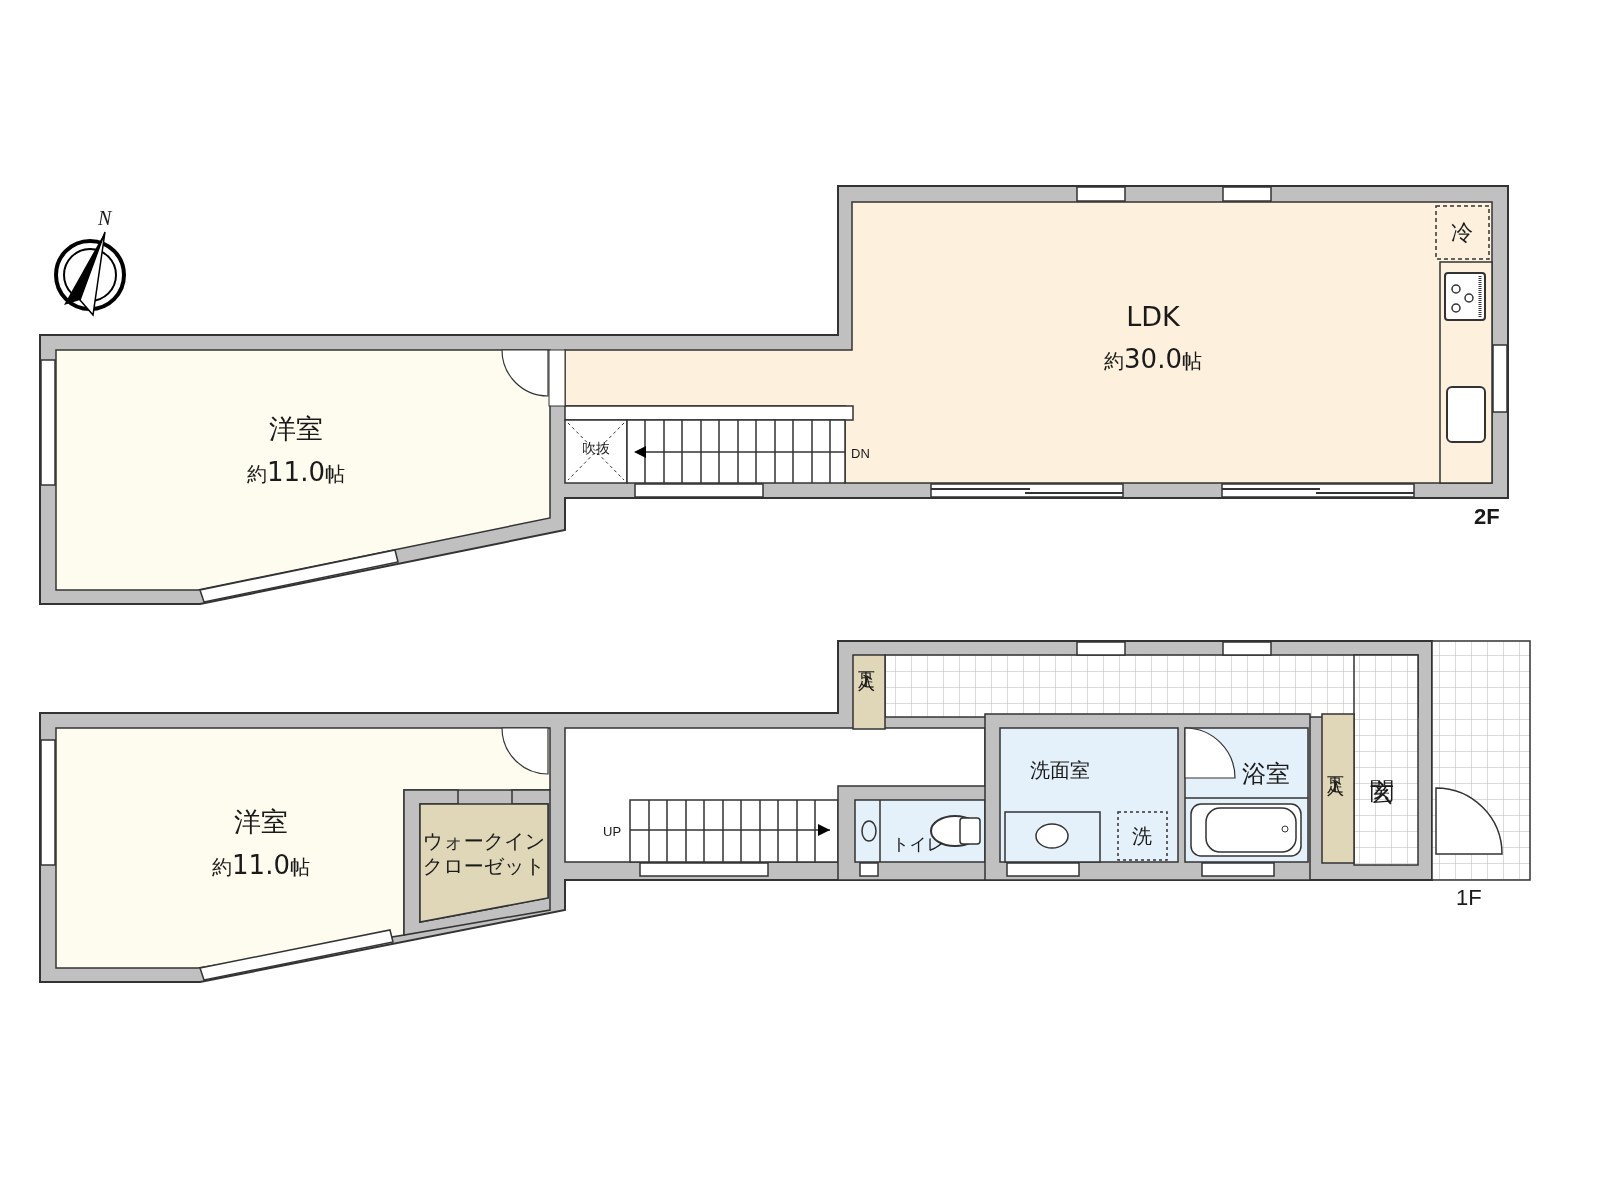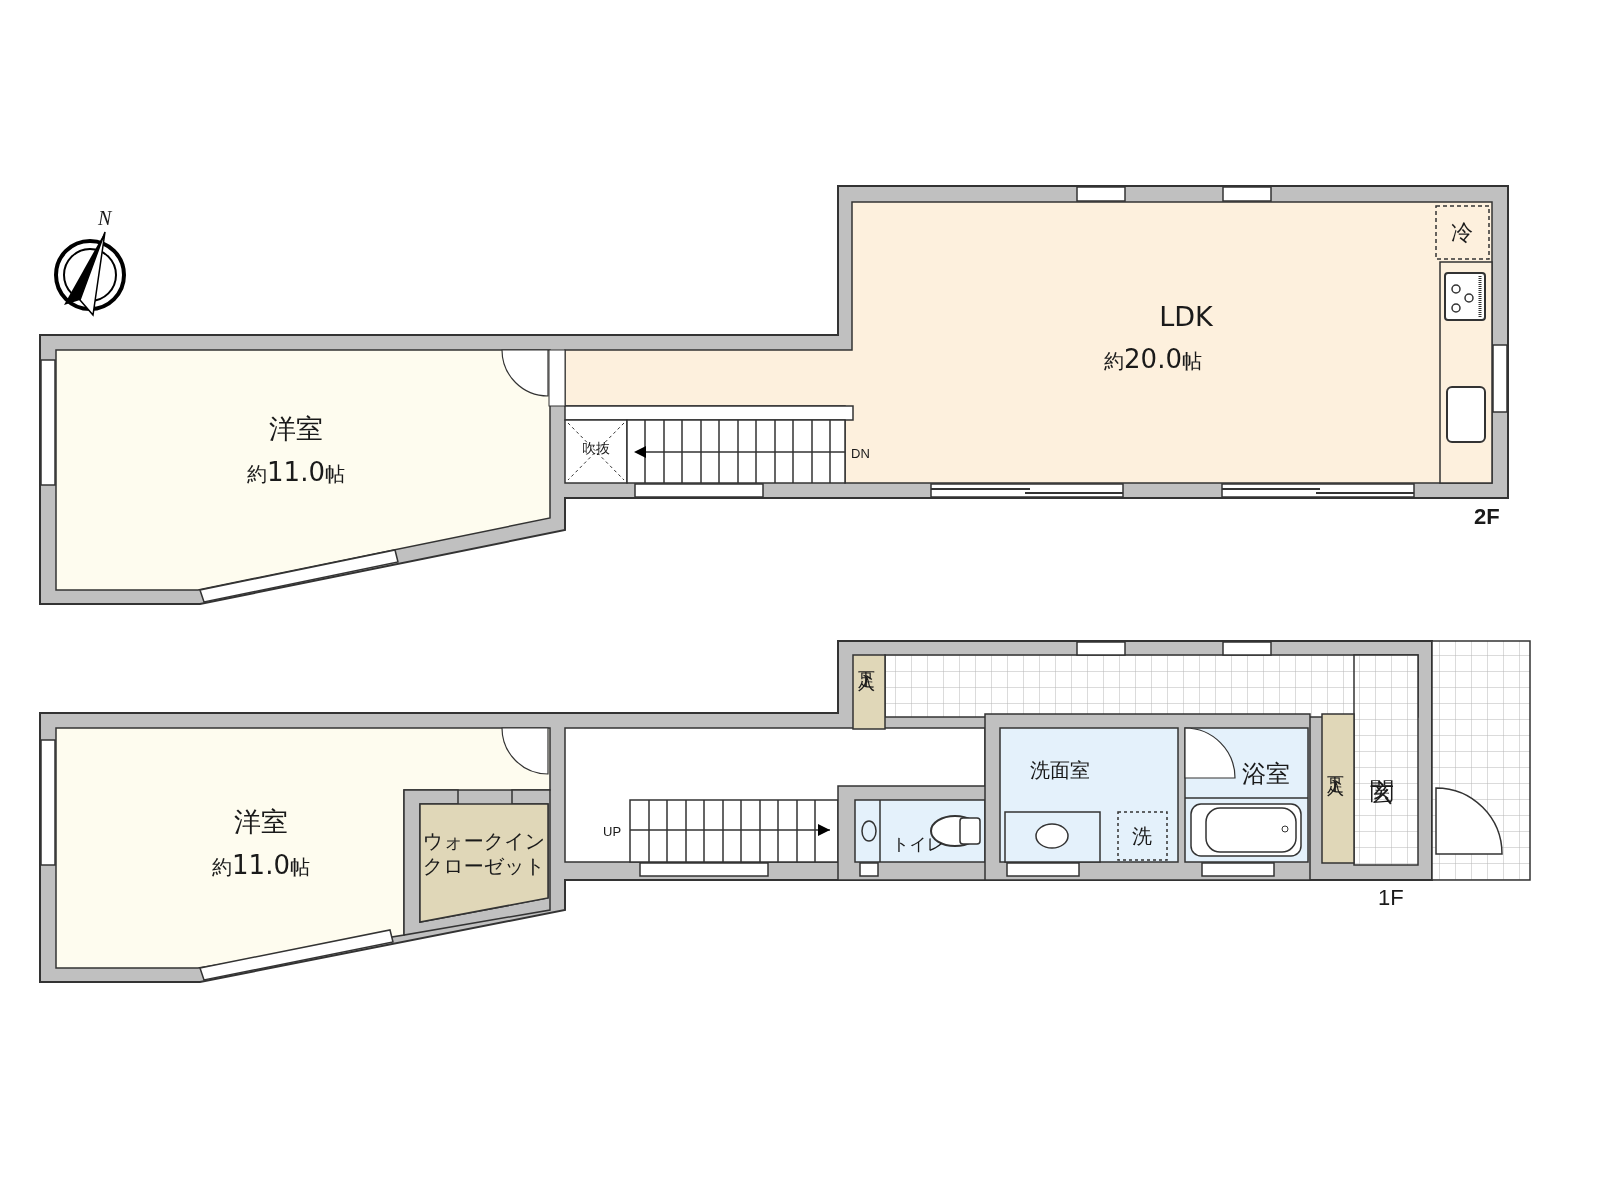--- a/index.html
+++ b/index.html
@@ -153,23 +153,23 @@
     <rect x="1007" y="863" width="72" height="13" fill="#fff" stroke="#333" stroke-width="1.5"></rect>
     <rect x="1202" y="863" width="72" height="13" fill="#fff" stroke="#333" stroke-width="1.5"></rect>
     <rect x="860" y="863" width="18" height="13" fill="#fff" stroke="#333" stroke-width="1.5"></rect>
     <rect x="41" y="740" width="14" height="125" fill="#fff" stroke="#333" stroke-width="1.5"></rect>
     <polygon points="200,968 390,930 393,942 204,980" fill="#fff" stroke="#333" stroke-width="1.5"></polygon>
   </g>
 </svg>
 
 <div class="lbl tiny" style="left:98px;top:208px;font-size:20px;font-family:'Liberation Serif',serif;font-style:italic;">N</div>
 
-<div class="lbl room-name center" style="left:1186px;top:303px;text-align:right;">LDK</div>
+<div class="lbl room-name center" style="left:1153px;top:303px;text-align:right;">LDK</div>
 <div class="lbl room-size center" style="left:1153px;top:346px;">
-  <span>約</span><span class="num">20.0</span><span>帖</span>
+  <span>約</span><span class="num">30.0</span><span>帖</span>
 </div>
 <div class="lbl room-name center" style="left:296px;top:415px;">洋室</div>
 <div class="lbl room-size center" style="left:296px;top:459px;">
   <span>約</span><span class="num">11.0</span><span>帖</span>
 </div>
 <div class="lbl small center" style="left:596px;top:441px;">吹抜</div>
 <div class="lbl small center" style="left:1462px;top:222px;font-size:22px;">冷</div>
 <div class="lbl tiny" style="left:851px;top:447px;">DN</div>
 <div class="lbl floor" style="left:1474px;top:506px;font-weight:bold;">2F</div>
 
@@ -182,13 +182,13 @@
   <div>クローゼット</div>
 </div>
 <div class="lbl tiny" style="left:603px;top:825px;">UP</div>
 <div class="lbl small" style="left:892px;top:836px;font-size:17px;">トイレ</div>
 <div class="lbl small center" style="left:1060px;top:760px;font-size:20px;">洗面室</div>
 <div class="lbl small center" style="left:1142px;top:826px;font-size:20px;">洗</div>
 <div class="lbl small center" style="left:1266px;top:762px;font-size:24px;">浴室</div>
 <div class="lbl vert" style="left:1370px;top:760px;font-size:24px;">玄関</div>
 <div class="lbl vert" style="left:858px;top:658px;font-size:17px;">下足入</div>
 <div class="lbl vert" style="left:1327px;top:763px;font-size:17px;">下足入</div>
-<div class="lbl floor" style="left:1378px;top:887px;">1F</div>
+<div class="lbl floor" style="left:1456px;top:887px;">1F</div>
 
 </body></html>

